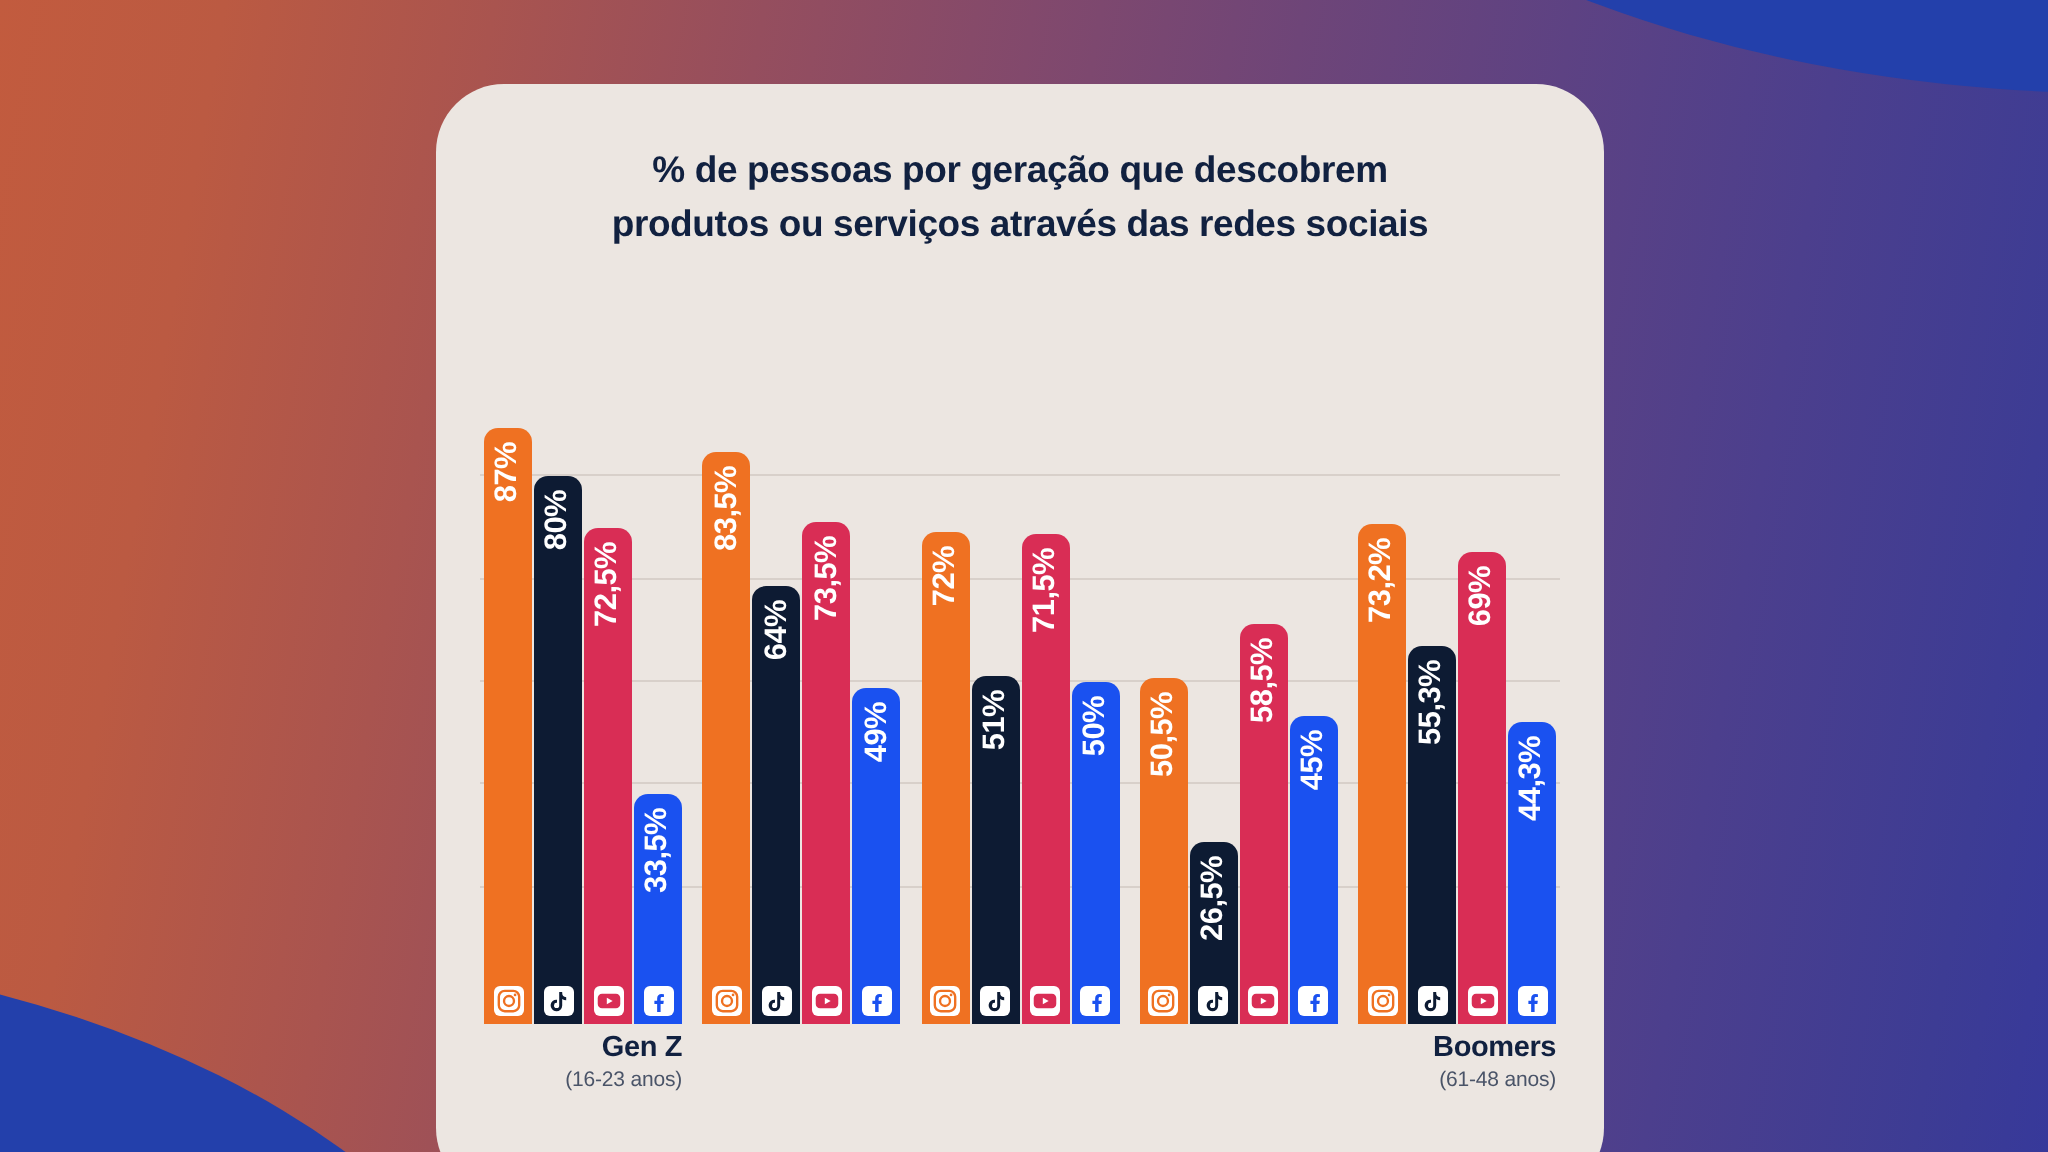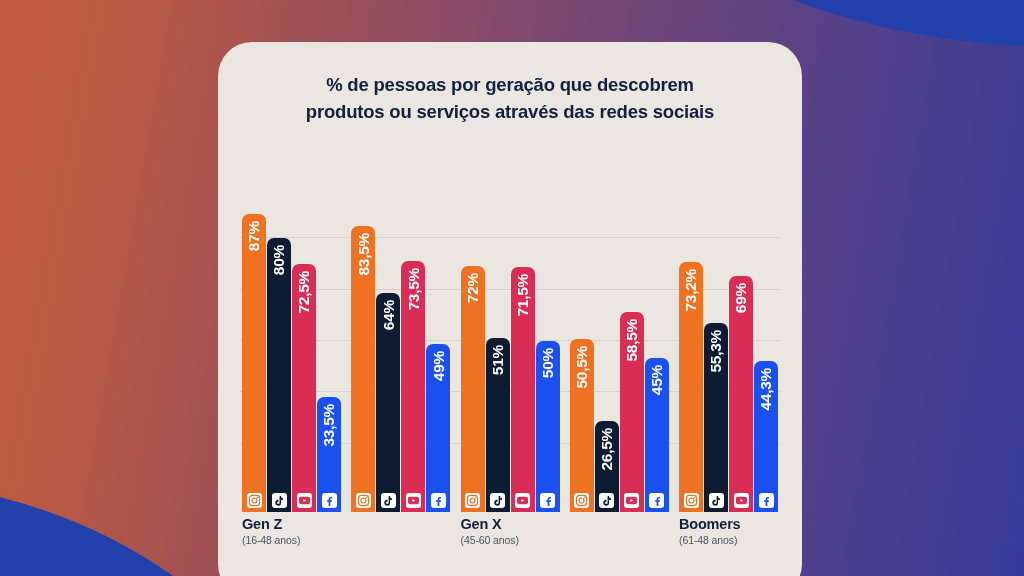--- a/index.html
+++ b/index.html
@@ -157,21 +157,21 @@
     left: 22px;
     top: 474px;
     width: 540px;
     display: flex;
     justify-content: space-between;
     padding: 0 2px;
     box-sizing: border-box;
   }
   .cat {
     width: 99px;
-    text-align: left;
+    text-align: right;
   }
   .cat-name {
     color: #112140;
     font-size: 14.5px;
     font-weight: bold;
     letter-spacing: -0.2px;
     line-height: 1.2;
   }
   .cat-sub {
     color: #4a5468;
@@ -386,25 +386,21 @@
                 </svg>
               </span>
             </div>
           </div>
         </div>
     </div>
 
     <div id="categories">
         <div class="cat">
           <div class="cat-name">Gen Z</div>
-          <div class="cat-sub">(16-48 anos)</div>
-        </div>
-        <div class="cat">
-          <div class="cat-name">Gen X</div>
-          <div class="cat-sub">(45-60 anos)</div>
+          <div class="cat-sub">(16-23 anos)</div>
         </div>
         <div class="cat">
           <div class="cat-name">Boomers</div>
           <div class="cat-sub">(61-48 anos)</div>
         </div>
       </div>
 
   </div>
 </div>
 

